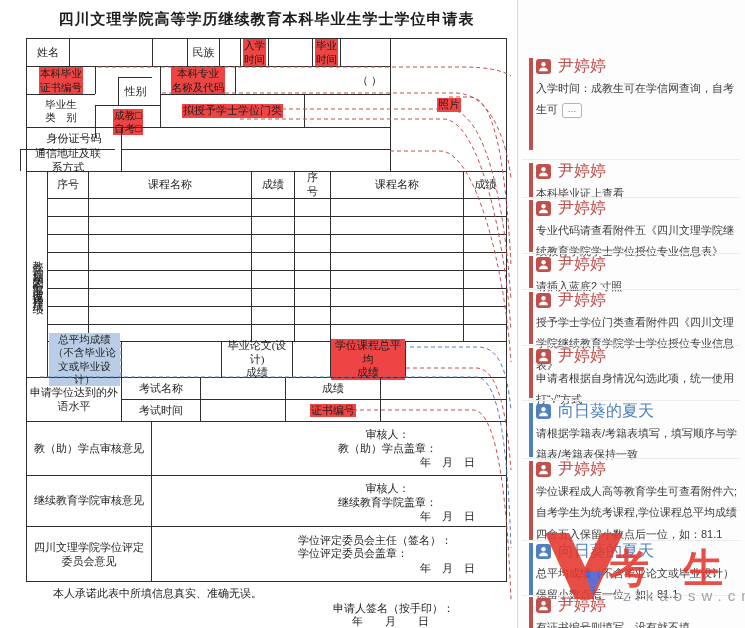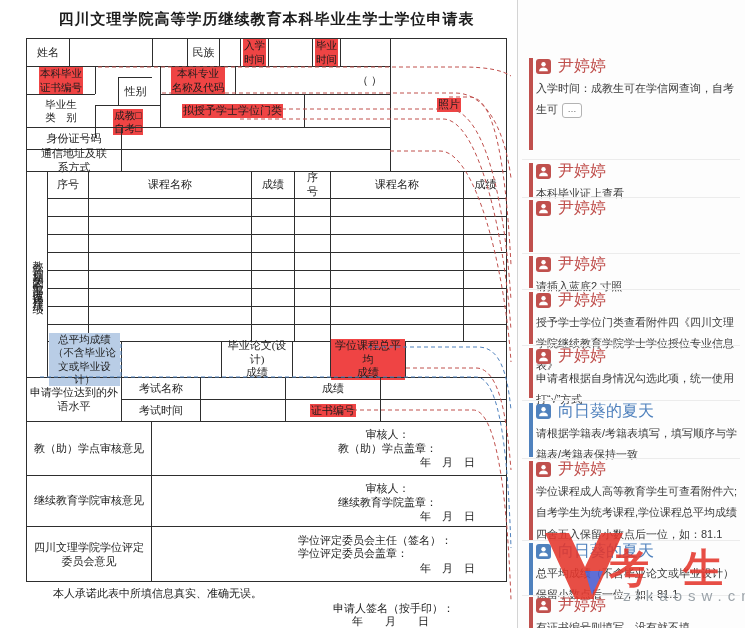--- a/index.html
+++ b/index.html
@@ -74,21 +74,21 @@
 
 <div class="cell small" style="left:26px;top:94px;width:69px;height:33px;">毕业生
 类　别</div>
 <div class="cell small" style="left:95px;top:82px;width:65px;height:33px;margin-top:23px;"><span class="hl-pink">成教□
 自考□</span></div>
 <div class="cell" style="left:160px;top:94px;width:144px;height:33px;text-align:right;"><span class="hl-pink">拟授予学士学位门类</span></div>
 <div class="cell" style="left:304px;top:94px;width:86px;height:33px;"></div>
 
 <div class="cell" style="left:26px;top:127px;width:95px;height:22px;">身份证号码</div>
 <div class="cell" style="left:121px;top:127px;width:269px;height:22px;"></div>
-<div class="cell" style="left:26px;top:149px;width:95px;height:22px;padding:0 13px;">通信地址及联系方式</div>
+<div class="cell" style="left:20px;top:149px;width:95px;height:22px;padding:0 13px;">通信地址及联系方式</div>
 <div class="cell" style="left:121px;top:149px;width:269px;height:22px;"></div>
 
 <div class="cell" style="left:26px;top:171px;width:21px;height:206px;"><span class="vtext">教学计划规定的全部考试课程成绩</span></div>
 <div class="cell" style="left:47px;top:171px;width:41px;height:27px;">序号</div>
 <div class="cell" style="left:88px;top:171px;width:163px;height:27px;">课程名称</div>
 <div class="cell" style="left:251px;top:171px;width:43px;height:27px;">成绩</div>
 <div class="cell" style="left:294px;top:171px;width:36px;height:27px;">序
 号</div>
 <div class="cell" style="left:330px;top:171px;width:133px;height:27px;">课程名称</div>
 <div class="cell" style="left:463px;top:171px;width:44px;height:27px;">成绩</div>
@@ -215,20 +215,21 @@
       <div class="c-bar" style="background:#c0504d;height:52px;top:0;"></div>
       <div class="c-head">
         <span class="c-avatar" style="background:#c0504d;">
           <svg viewBox="0 0 16 16" width="13" height="13">
             <circle cx="8" cy="5.3" r="2.7" fill="#fff"></circle>
             <path d="M2.6,13.8 a5.4,4.6 0 0 1 10.8,0 z" fill="#fff"></path>
           </svg>
         </span>
         <span class="c-name" style="color:#c0504d;">尹婷婷</span>
       </div>
+      <div class="c-text">专业代码请查看附件五《四川文理学院继续教育学院学士学位授位专业信息表》</div>
     </div>
     <div class="comment" style="top: 256px;">
       <div class="c-bar" style="background:#c0504d;height:32px;top:0;"></div>
       <div class="c-head">
         <span class="c-avatar" style="background:#c0504d;">
           <svg viewBox="0 0 16 16" width="13" height="13">
             <circle cx="8" cy="5.3" r="2.7" fill="#fff"></circle>
             <path d="M2.6,13.8 a5.4,4.6 0 0 1 10.8,0 z" fill="#fff"></path>
           </svg>
         </span>

